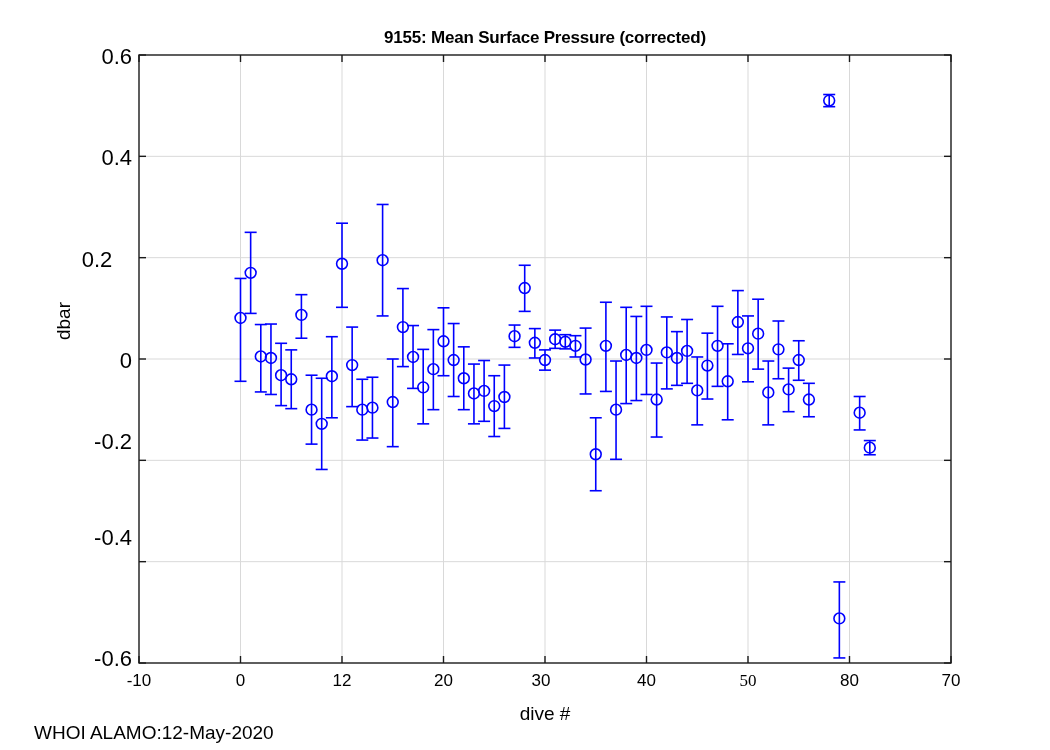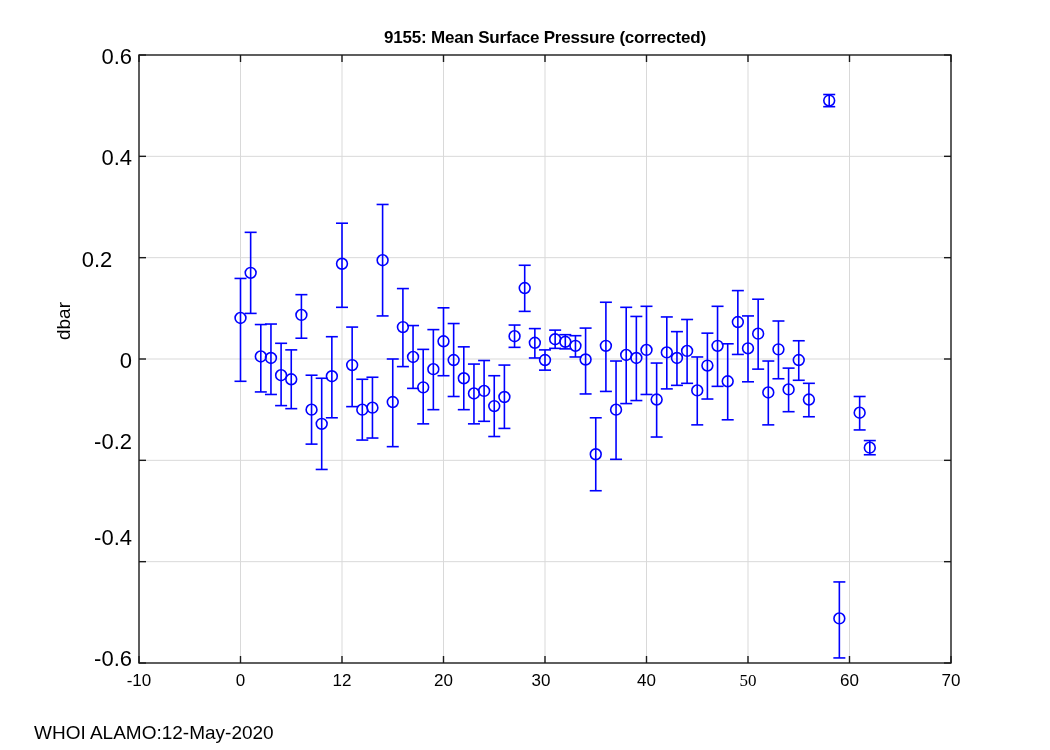--- a/index.html
+++ b/index.html
@@ -515,20 +515,21 @@
       <div class="tick-label-y" style="top: 44px;">0.6</div>
     </div>
   <div class="xlab-wrap" id="xtick-host">
       <div class="tick-label-x" style="left: 109px; top: 671px;">-10</div>
       <div class="tick-label-x" style="left: 210.5px; top: 671px;">0</div>
       <div class="tick-label-x" style="left: 312px; top: 671px;">12</div>
       <div class="tick-label-x" style="left: 413.5px; top: 671px;">20</div>
       <div class="tick-label-x" style="left: 511px; top: 671px;">30</div>
       <div class="tick-label-x" style="left: 616.5px; top: 671px;">40</div>
       <div class="tick-label-x" style="left: 718px; top: 671px; font-family: Liberation Serif, serif;">50</div>
-      <div class="tick-label-x" style="left: 819.5px; top: 671px;">60</div>
+      <div class="tick-label-x" style="left: 819.5px; top: 671px;">80</div>
       <div class="tick-label-x" style="left: 921px; top: 671px;">70</div>
     </div>
 
   <div id="ylabel">dbar</div>
+  <div id="xlabel">dive #</div>
 
   <div id="footer-note">WHOI ALAMO:12-May-2020</div>
 </div>
 
 </body></html>

